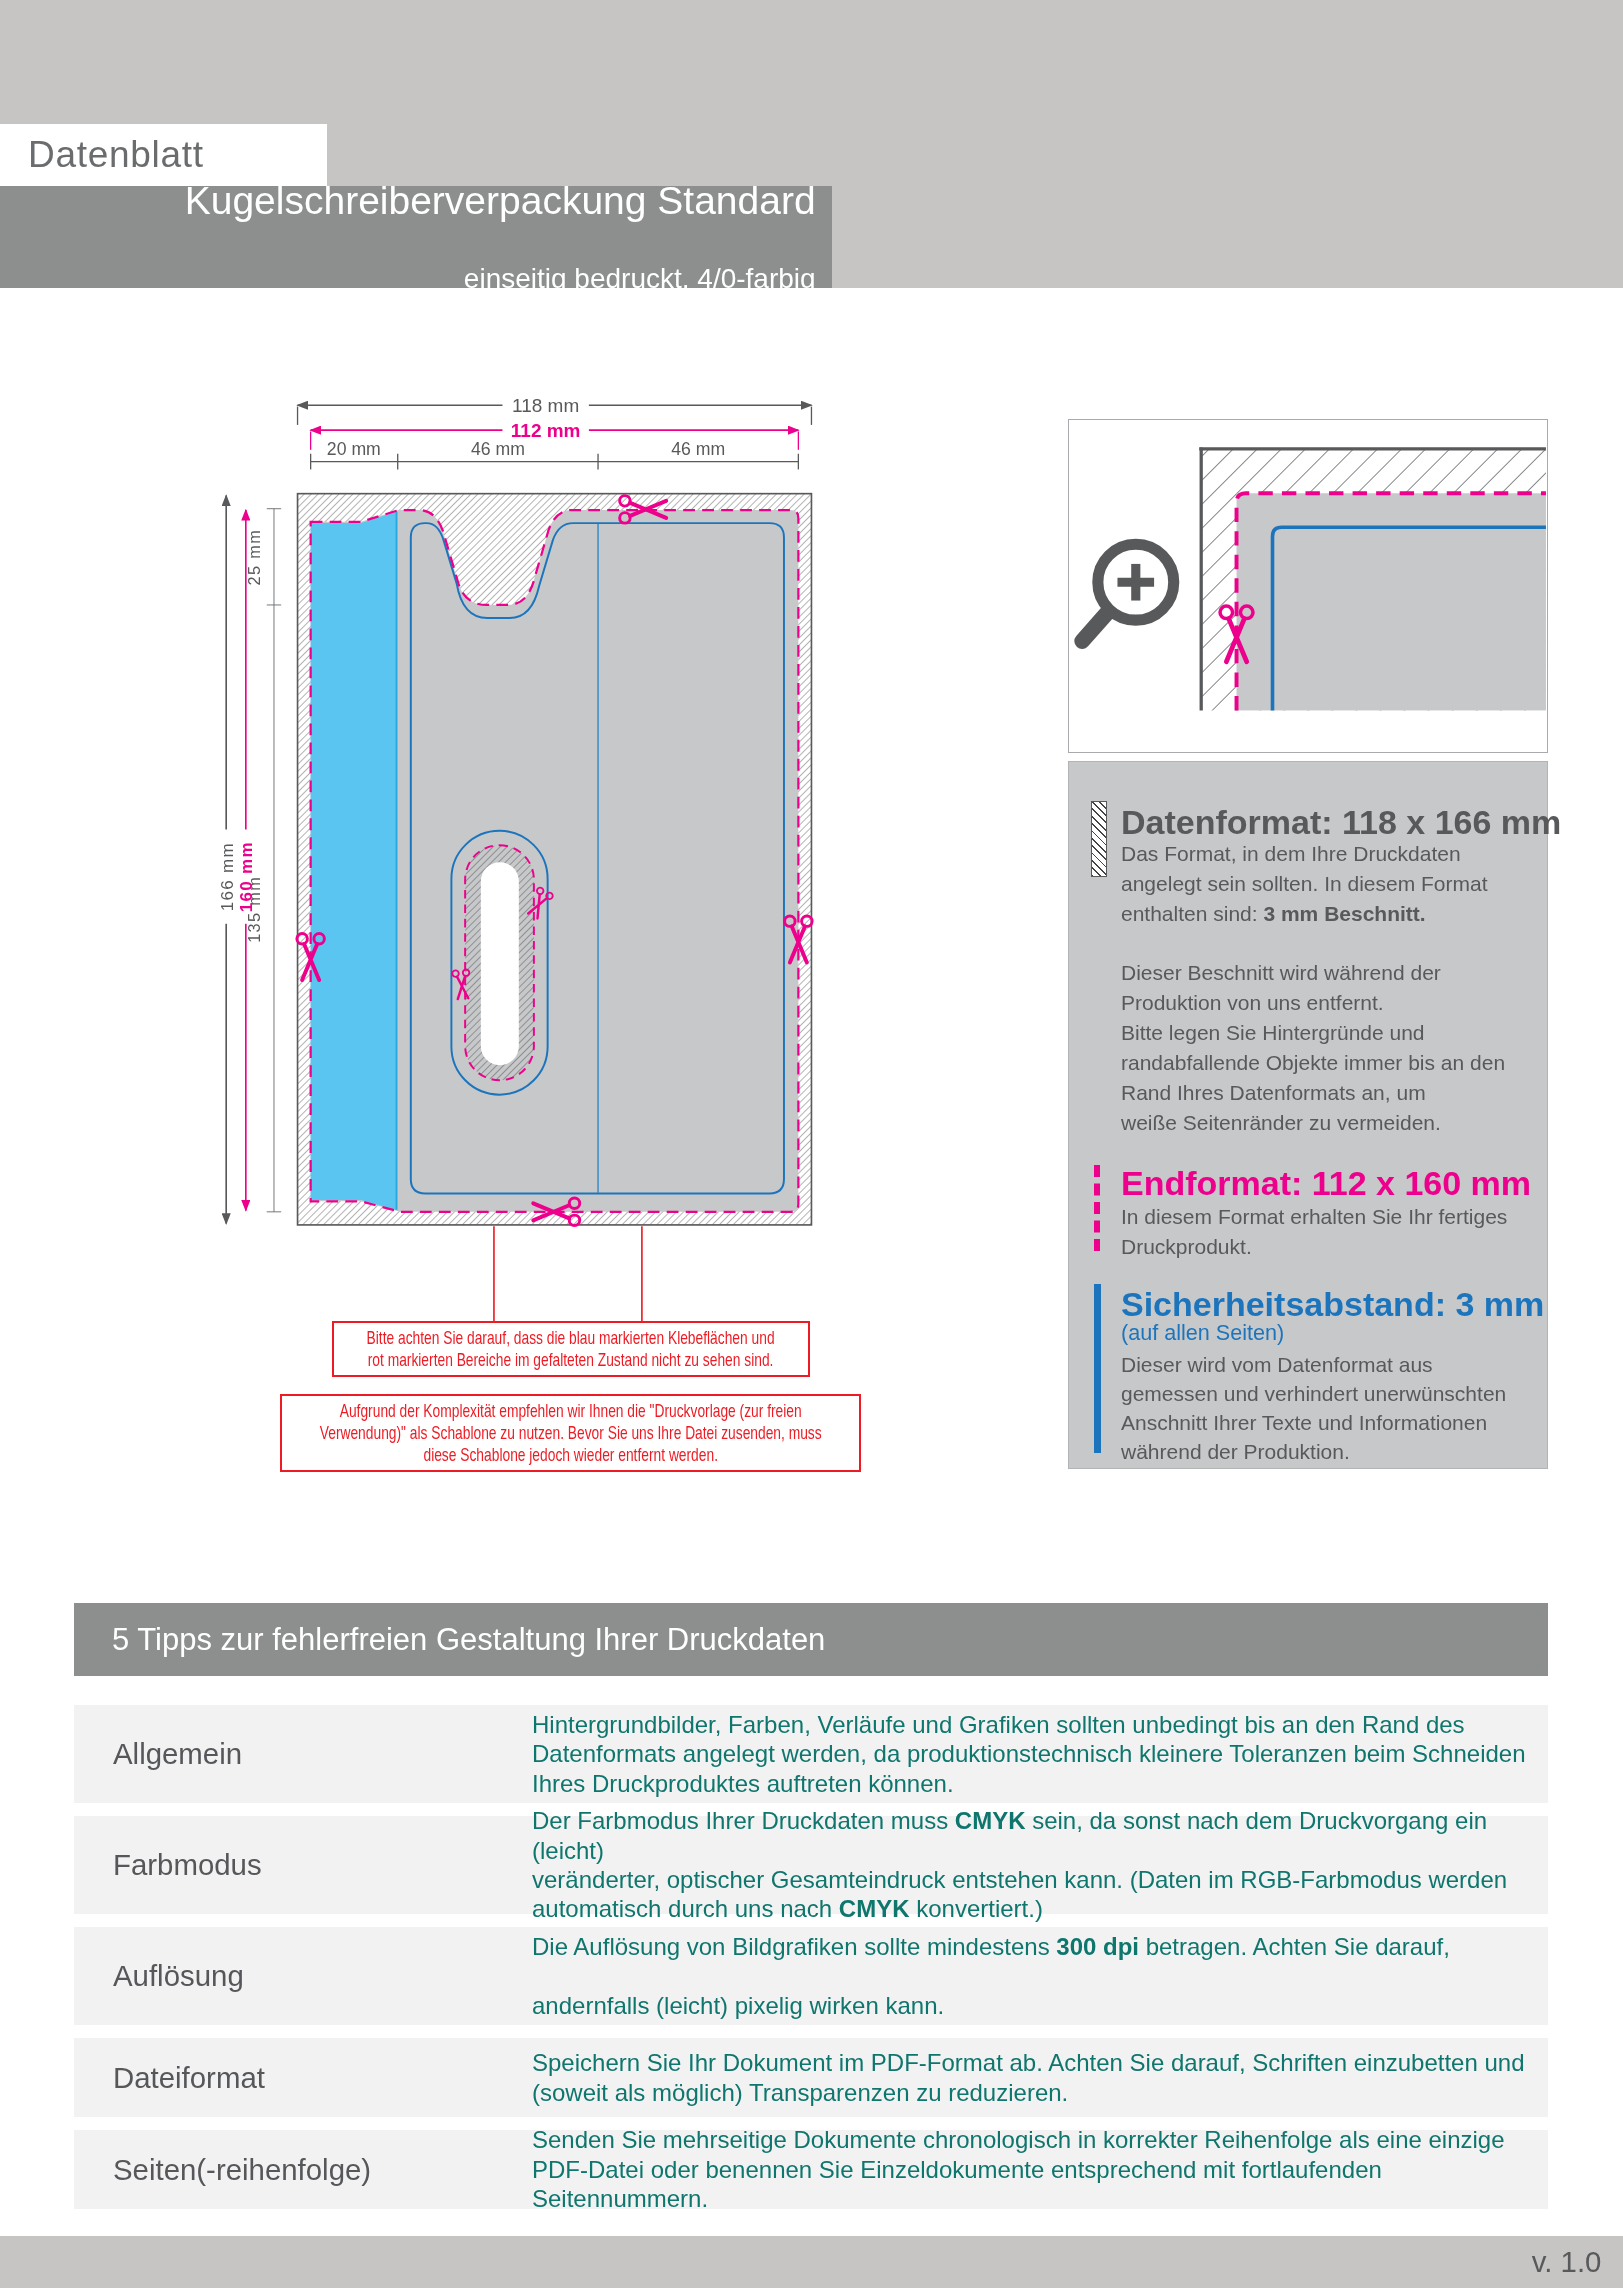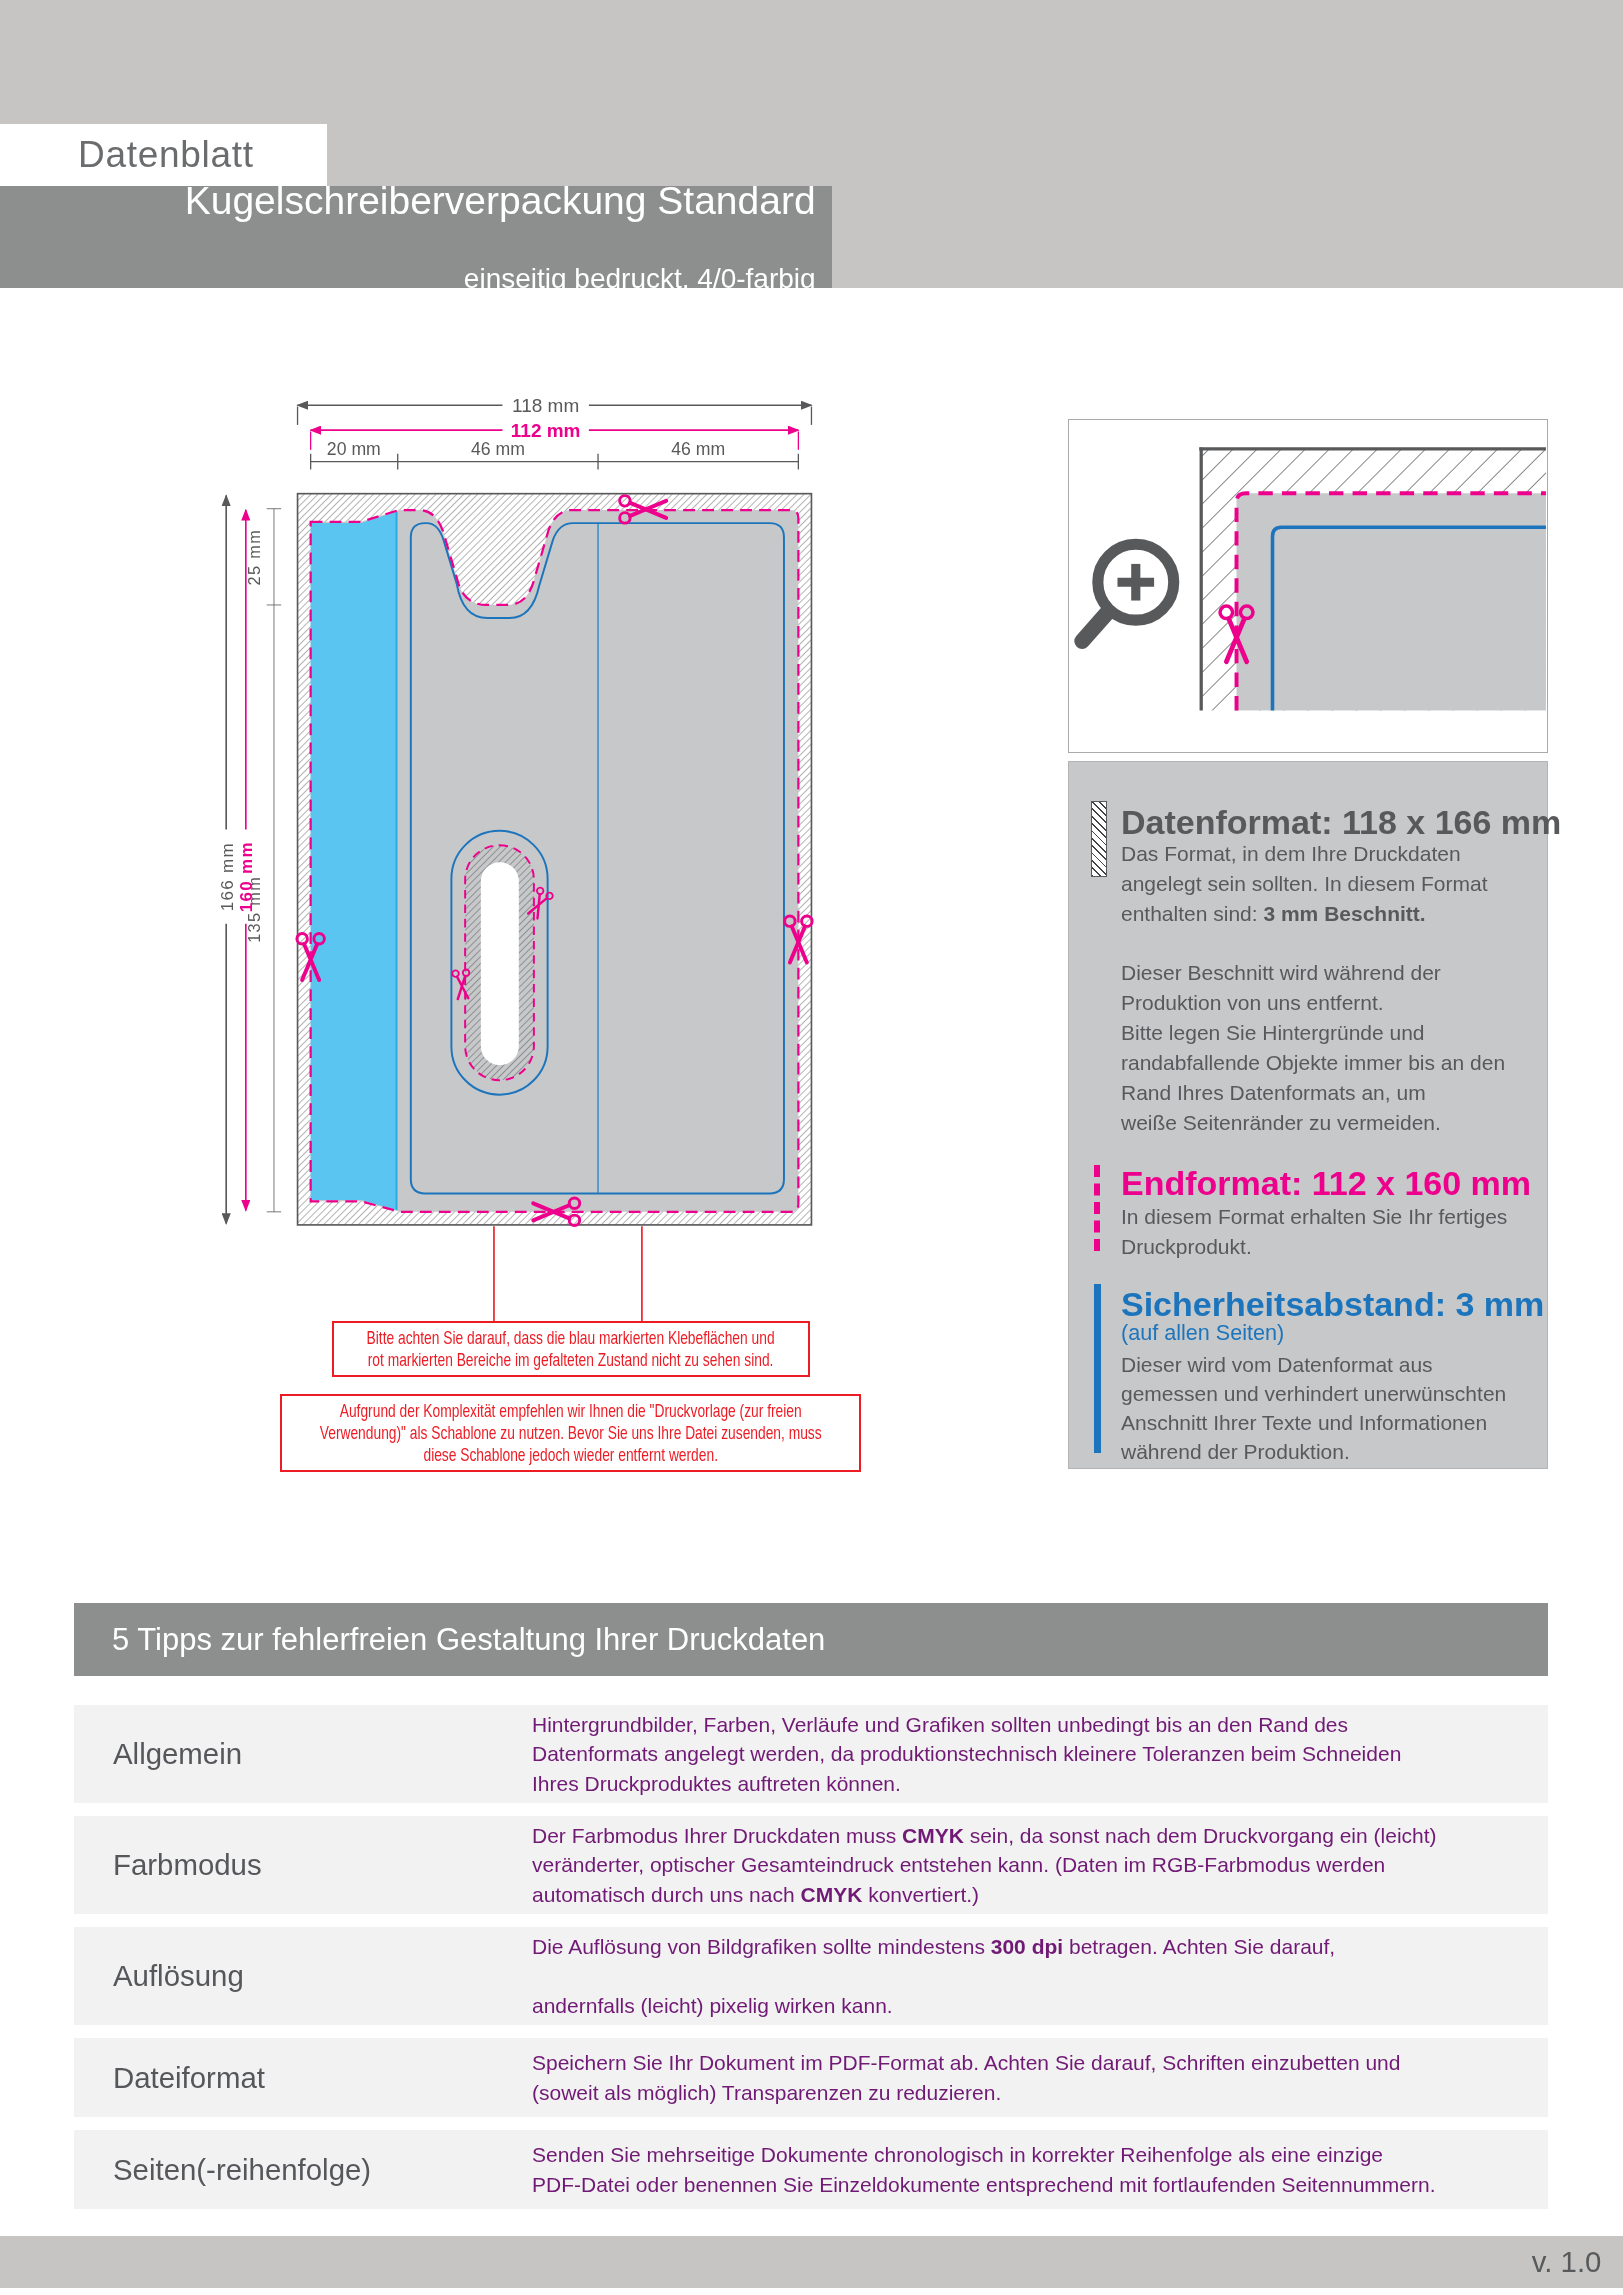--- a/index.html
+++ b/index.html
@@ -3,21 +3,21 @@
 <meta charset="utf-8">
 <style>
   html,body{margin:0;padding:0;background:#e8e8e8;}
   .page{position:relative;width:1623px;height:2295px;background:#ffffff;overflow:hidden;
         font-family:"Liberation Sans", sans-serif;}
   .abs{position:absolute;}
 
   
   .topband{left:0;top:0;width:1623px;height:288px;background:#c6c5c3;}
   .dbbox{left:0;top:124px;width:327px;height:62px;background:#ffffff;display:flex;align-items:center;}
-  .dbbox span{padding-left:78px;font-size:37px;color:#6a6c6e;letter-spacing:0.7px;}
+  .dbbox span{padding-left:28px;font-size:37px;color:#6a6c6e;letter-spacing:0.7px;}
   .titlebar{left:0;top:186px;width:832px;height:102px;background:#8c8f8e;display:flex;flex-direction:column;
             align-items:flex-end;justify-content:center;padding-right:0;gap:40px;}
   .titlebar .t1{font-size:39px;color:#ffffff;padding-right:16.4px;line-height:43px;}
   .titlebar .t2{font-size:28px;color:#ffffff;padding-right:16.4px;line-height:34px;}
 
   
   .rednote{border:2px solid #ed1c24;color:#ed1c24;text-align:center;background:#fff;
            display:flex;align-items:center;justify-content:center;}
   .rednote .inner{display:inline-block;transform:scaleX(0.78);transform-origin:50% 50%;
                   font-size:17.7px;line-height:22px;white-space:nowrap;}
@@ -38,21 +38,21 @@
   .icon-dash-pink{position:absolute;left:25px;top:403px;width:0;height:86px;border-left:6.5px dashed #ec008c;}
   .icon-solid-blue{position:absolute;left:25px;top:522px;width:6.5px;height:169px;background:#1c75bc;}
 
   
   .tipsbar{left:74px;top:1603px;width:1474px;height:73px;background:#8c8f8e;display:flex;align-items:center;}
   .tipsbar span{padding-left:38px;font-size:31px;color:#ffffff;}
   .tiprow{left:74px;width:1474px;background:#f2f2f2;}
   .tiprow .lbl{position:absolute;left:39px;top:0;height:100%;display:flex;align-items:center;
                font-size:29.4px;color:#55575a;}
   .tiprow .txt{position:absolute;left:458px;top:0;height:100%;display:flex;align-items:center;
-               font-size:21px;line-height:29.4px;color:#701a75;}
+               font-size:24px;line-height:29.4px;color:#0f766e;}
   .r1{top:1705px;height:98px;} .r2{top:1816px;height:98px;} .r3{top:1927px;height:98px;}
   .r4{top:2038px;height:79px;} .r5{top:2130px;height:79px;}
 
   
   .footer{left:0;top:2236px;width:1623px;height:52px;background:#c6c5c3;display:flex;align-items:center;justify-content:flex-end;}
   .footer span{padding-right:21.6px;font-size:29.4px;color:#58595b;}
 
   svg text{font-family:"Liberation Sans", sans-serif;}
 </style>
 </head>

